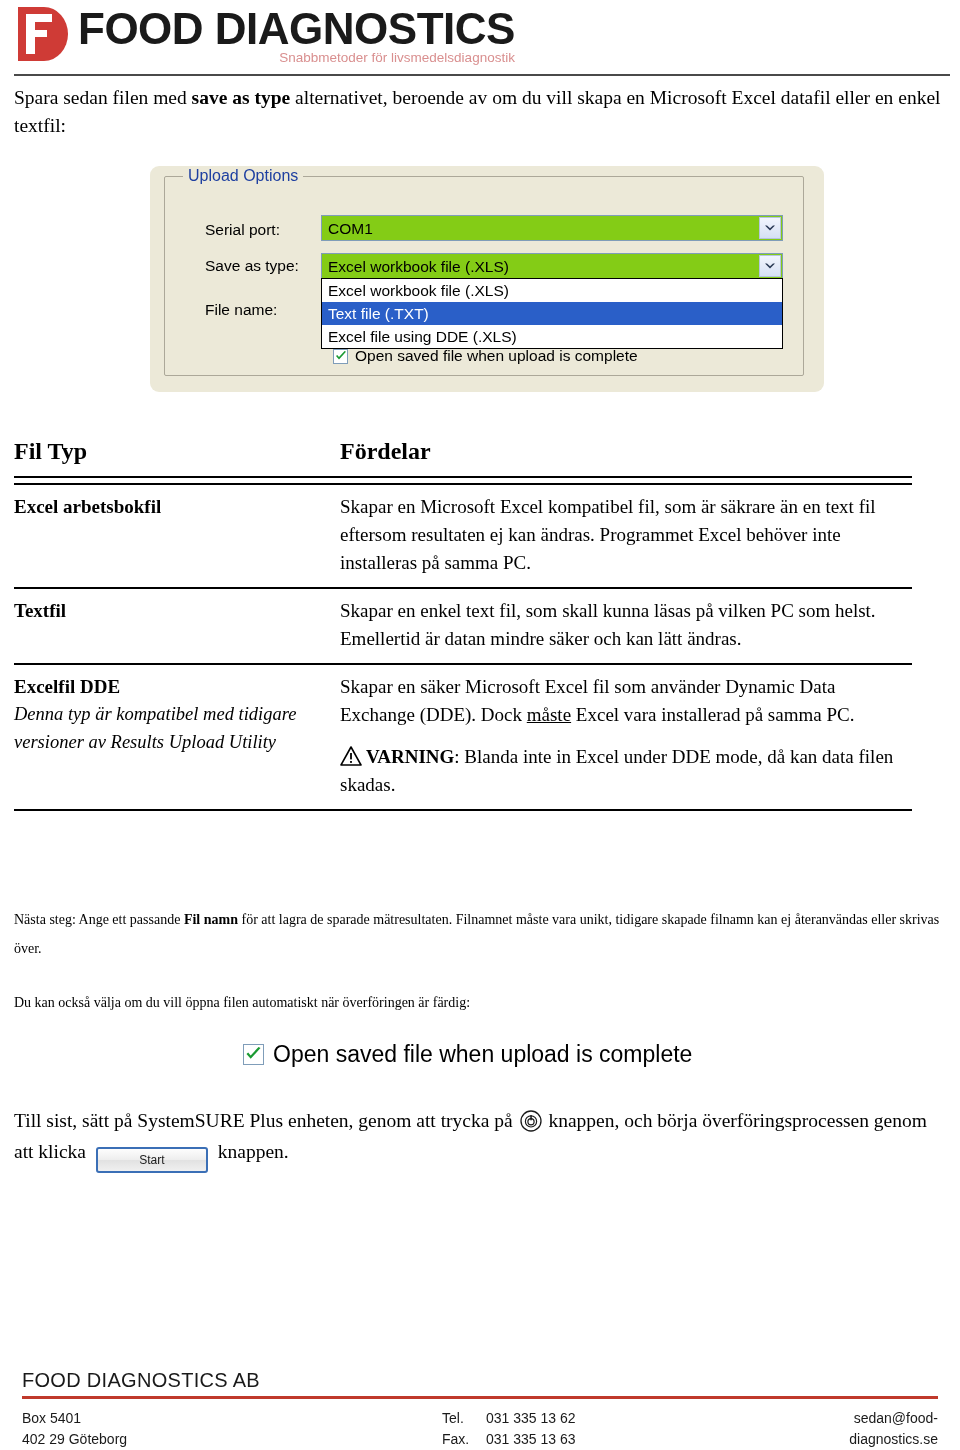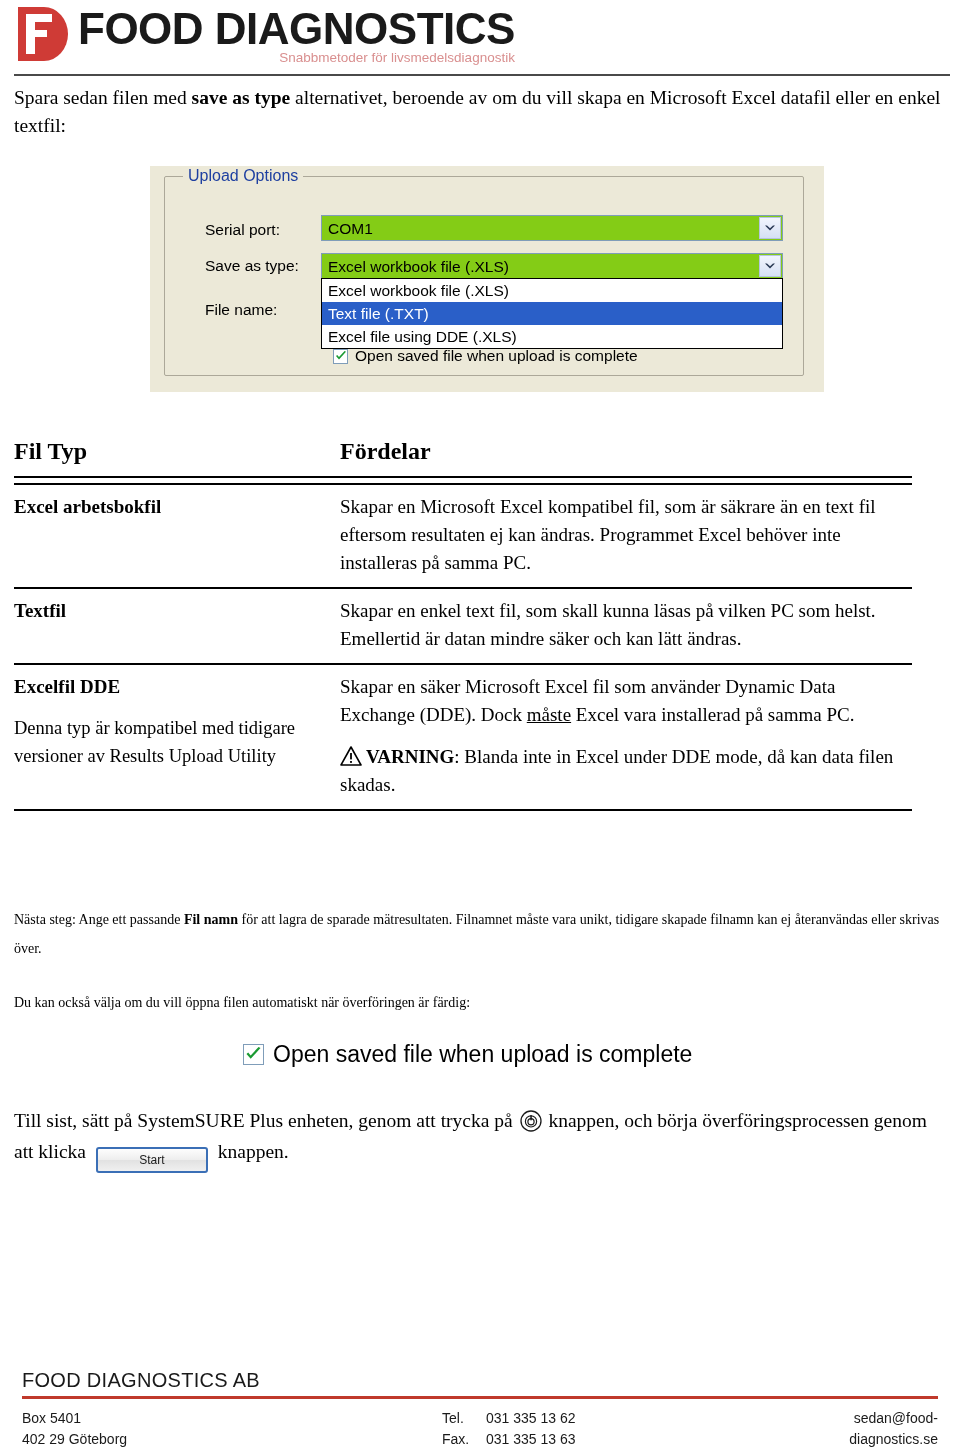--- a/index.html
+++ b/index.html
@@ -78,20 +78,21 @@
   .intro b { font-weight: bold; }
 
   
   .dialog-shot {
     position: absolute;
     left: 150px; top: 166px;
     width: 674px;
     height: 226px;
     background: #ece9d8;
     font-family: "Liberation Sans", sans-serif;
+    border-radius: 9px;
   }
   .dialog-inner {
     position: absolute;
     left: 14px; top: 10px;
     width: 638px;
     height: 198px;
     border: 1px solid #aca899;
     border-radius: 2px;
     background: #ece9d8;
   }
@@ -228,21 +229,21 @@
     margin: 0;
   }
   .ftype {
     font-size: 19px;
     line-height: 27px;
     font-weight: bold;
   }
   .fsub {
     font-size: 18.5px;
     line-height: 28px;
-    margin-top: 14px;
+    font-style: italic;
   }
   .fdesc {
     font-size: 19px;
     line-height: 28px;
   }
   .fdesc u { text-decoration: underline; }
   .warn-line {
     font-size: 19px;
     line-height: 28px;
     margin-top: 14px;

